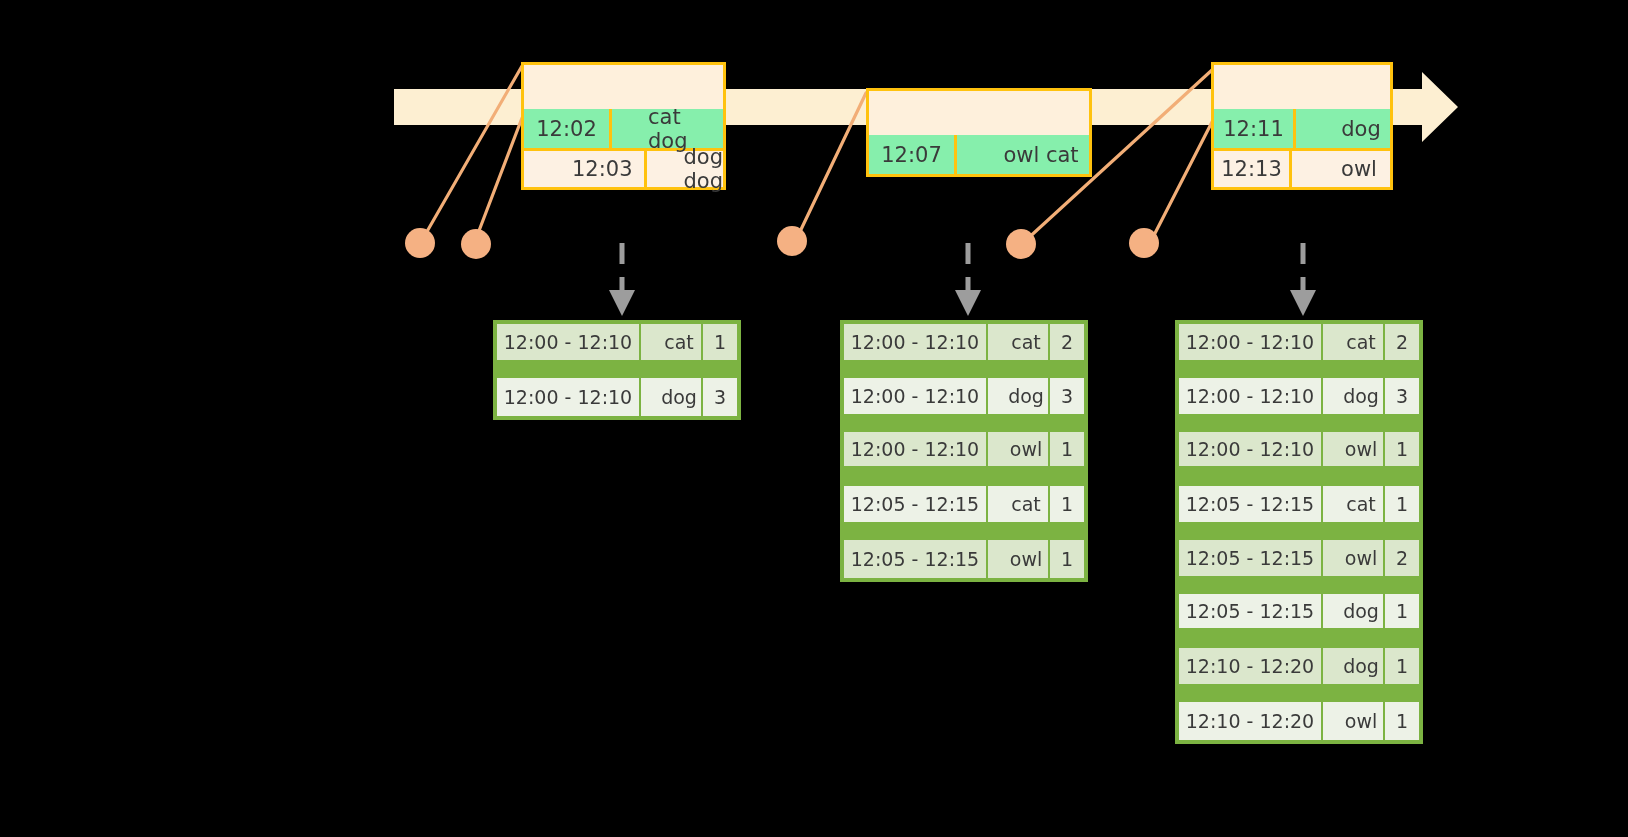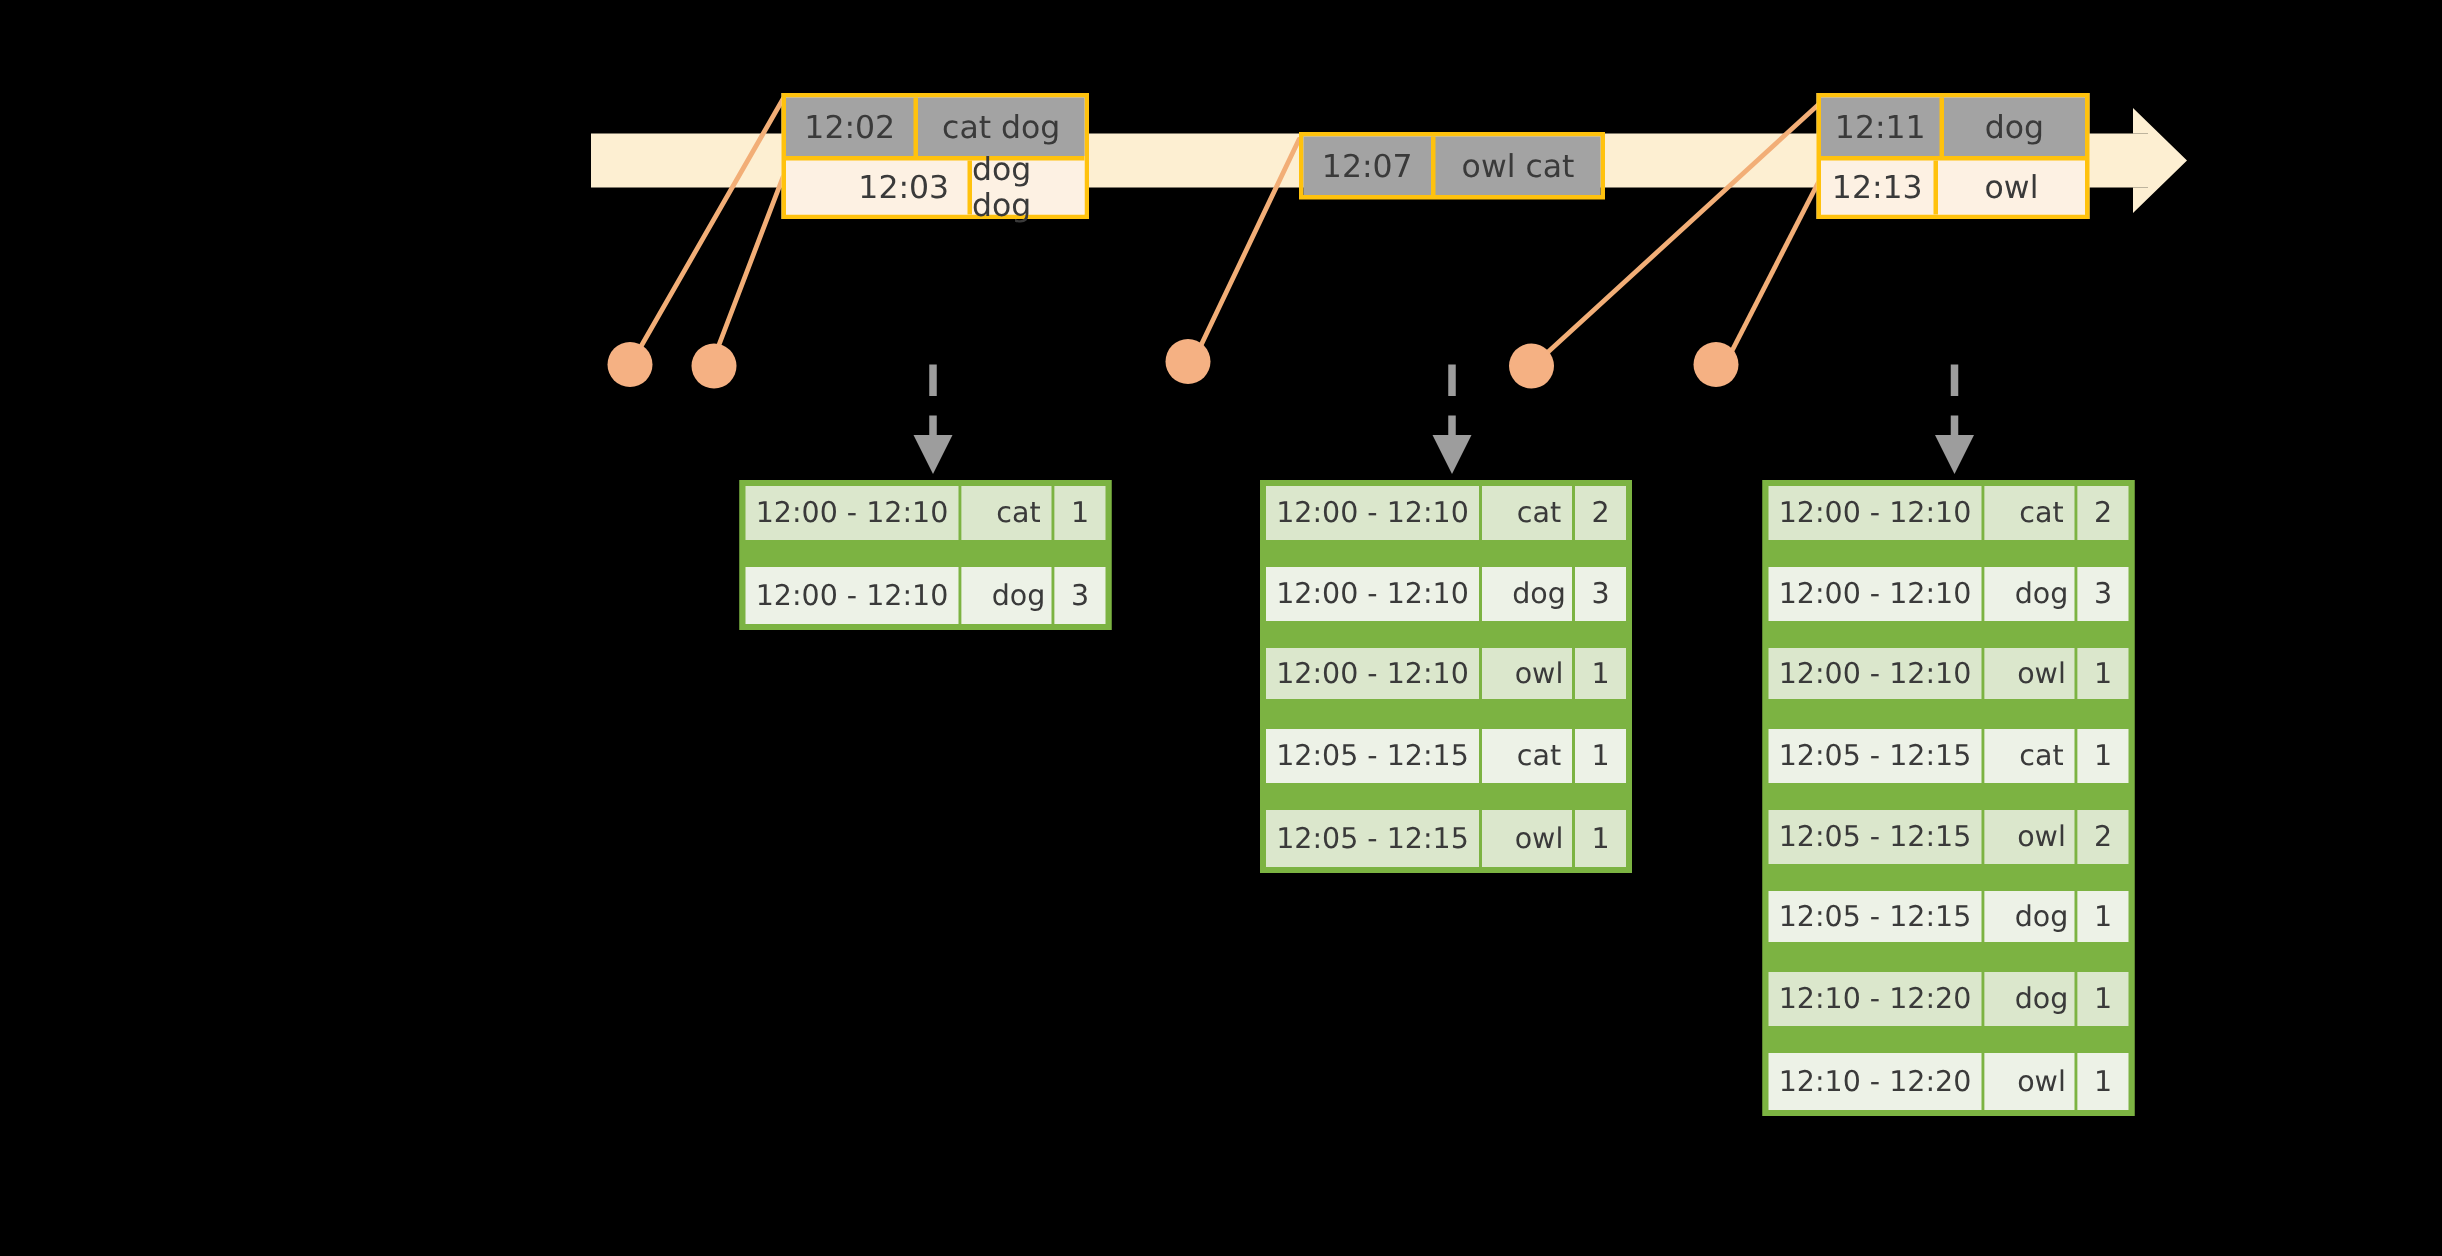--- a/index.html
+++ b/index.html
@@ -17,34 +17,35 @@
     border:3px solid #FFC20E;
     box-sizing:border-box;
     background:#FEF0DC;
   }
   .event-row{
     display:flex;
     box-sizing:border-box;
     height:39px;
   }
   .event-row + .event-row{border-top:3px solid #FFC20E;}
-  .event-row.shade-a{background:#a3a3a3;}
+  .event-row.shade-a{background:#86efac;margin-top:44px;}
   .event-row.shade-b{background:#FDF1E3;}
   .ev-time{
     box-sizing:border-box;
     border-right:3px solid #FFC20E;
     display:flex;align-items:center;justify-content:center;
     font-size:21px;color:#3a3a3a;
     letter-spacing:0px;
   }
   .ev-words{
     box-sizing:border-box;
     display:flex;align-items:center;justify-content:center;
     font-size:21px;color:#3a3a3a;
     flex:1;
+    padding-left:36px;
   }
 
   
   .result-table{
     position:absolute;
     border:4px solid #7CB342;
     box-sizing:border-box;
     background:#7CB342;
     display:flex;flex-direction:column;
     gap:16px;
@@ -126,21 +127,21 @@
     <div class="event-row shade-a">
       <div class="ev-time" style="width:88px;">12:02</div>
       <div class="ev-words">cat dog</div>
     </div>
     <div class="event-row shade-b">
       <div class="ev-time" style="width:88px;margin-left:36px;">12:03</div>
       <div class="ev-words">dog dog</div>
     </div>
   </div>
 
-  <div class="event-box" style="left:866px;top:88px;width:204px;">
+  <div class="event-box" style="left:866px;top:88px;width:226px;">
     <div class="event-row shade-a">
       <div class="ev-time" style="width:88px;">12:07</div>
       <div class="ev-words">owl cat</div>
     </div>
   </div>
 
   <div class="event-box" style="left:1211px;top:62px;width:182px;">
     <div class="event-row shade-a">
       <div class="ev-time" style="width:82px;">12:11</div>
       <div class="ev-words">dog</div>

